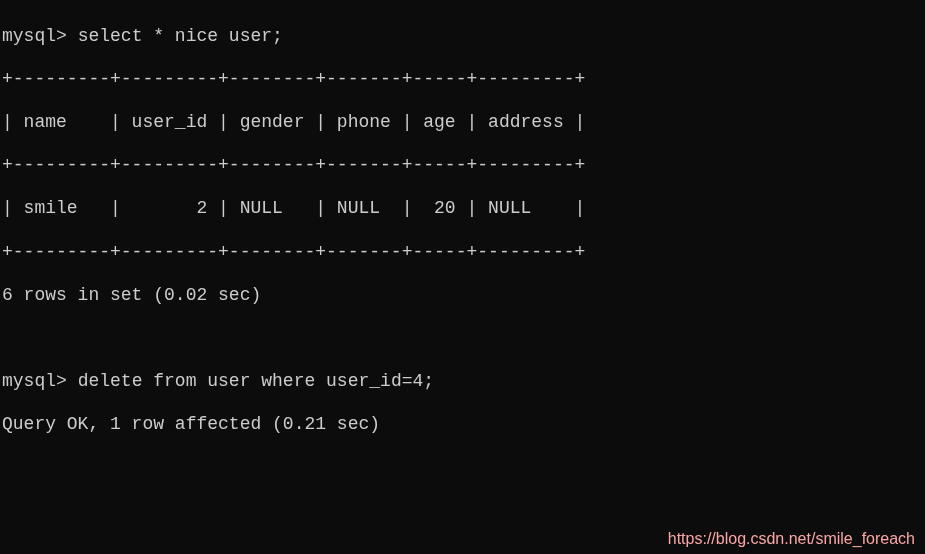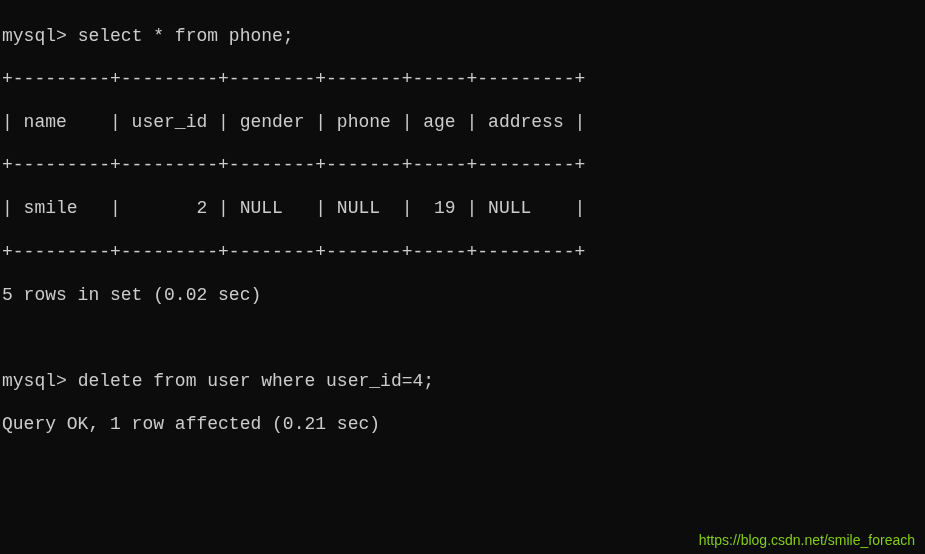--- a/index.html
+++ b/index.html
@@ -19,44 +19,44 @@
     }
     .terminal {
       padding: 4px 2px;
       line-height: 1.2;
       white-space: pre;
     }
     .watermark {
       position: absolute;
       bottom: 6px;
       right: 10px;
-      font-size: 14px;
-      color: #84cc16;
+      font-size: 16px;
+      color: #fca5a5;
       font-family: Arial, sans-serif;
       white-space: nowrap;
     }
     .prompt-line span,
     .border-line span,
     .header-line span,
     .data-line span,
     .status-line span {
       display: inline;
     }
   </style>
 </head>
 <body>
 
 <div class="terminal">
-<div class="prompt-line"><span>mysql&gt;</span> <span>select * from phone;</span></div>
+<div class="prompt-line"><span>mysql&gt;</span> <span>select * nice user;</span></div>
 <div class="border-line">+---------+---------+--------+-------+-----+---------+</div>
 <div class="header-line">| name    | user_id | gender | phone | age | address |</div>
 <div class="border-line">+---------+---------+--------+-------+-----+---------+</div>
-<div class="data-line">| smile   |       2 | NULL   | NULL  |  19 | NULL    |</div>
+<div class="data-line">| smile   |       2 | NULL   | NULL  |  20 | NULL    |</div>
 <div class="border-line">+---------+---------+--------+-------+-----+---------+</div>
-<div class="status-line">5 rows in set (0.02 sec)</div>
+<div class="status-line">6 rows in set (0.02 sec)</div>
 <div> </div>
 <div class="prompt-line"><span>mysql&gt;</span> <span>delete from user where user_id=4;</span></div>
 <div class="status-line">Query OK, 1 row affected (0.21 sec)</div>
 <div> </div>
 
 
 
 
 
 

